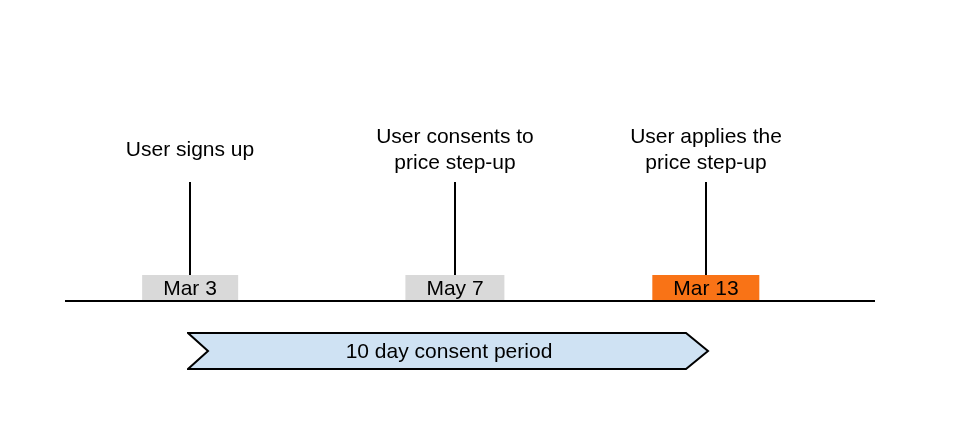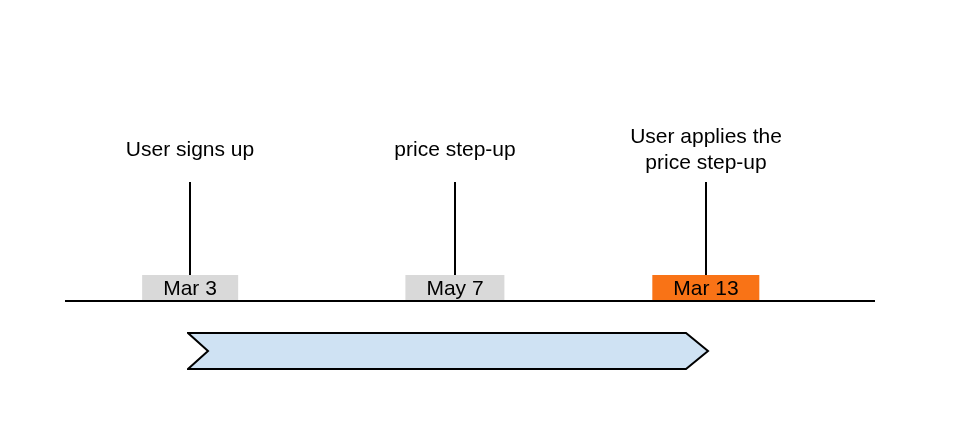--- a/index.html
+++ b/index.html
@@ -90,31 +90,33 @@
 
 <div class="canvas">
 
   <div class="milestone-label m1">
     <div>User signs up</div>
   </div>
   <div class="tick-line t1"></div>
   <div class="date-badge d1" style="background-color: rgb(217, 217, 217);">Mar 3</div>
 
   <div class="milestone-label m2">
+    <div>User consents to</div>
     <div>price step-up</div>
   </div>
   <div class="tick-line t2"></div>
   <div class="date-badge d2" style="background-color: rgb(217, 217, 217);">May 7</div>
 
   <div class="milestone-label m3">
     <div>User applies the</div>
     <div>price step-up</div>
   </div>
   <div class="tick-line t3"></div>
   <div class="date-badge d3" style="background-color: #f97316;">Mar 13</div>
 
   <div class="timeline-axis"></div>
 
   <svg class="banner-svg" width="524" height="38" viewBox="0 0 524 38">
     <polygon points="1,1 499,1 521,19 499,37 1,37 21,19" stroke="#000000" stroke-width="2" stroke-linejoin="miter" fill="#cfe2f3"></polygon>
   </svg>
+  <div class="banner-label">10 day consent period</div>
 
 </div>
 
 </body></html>

